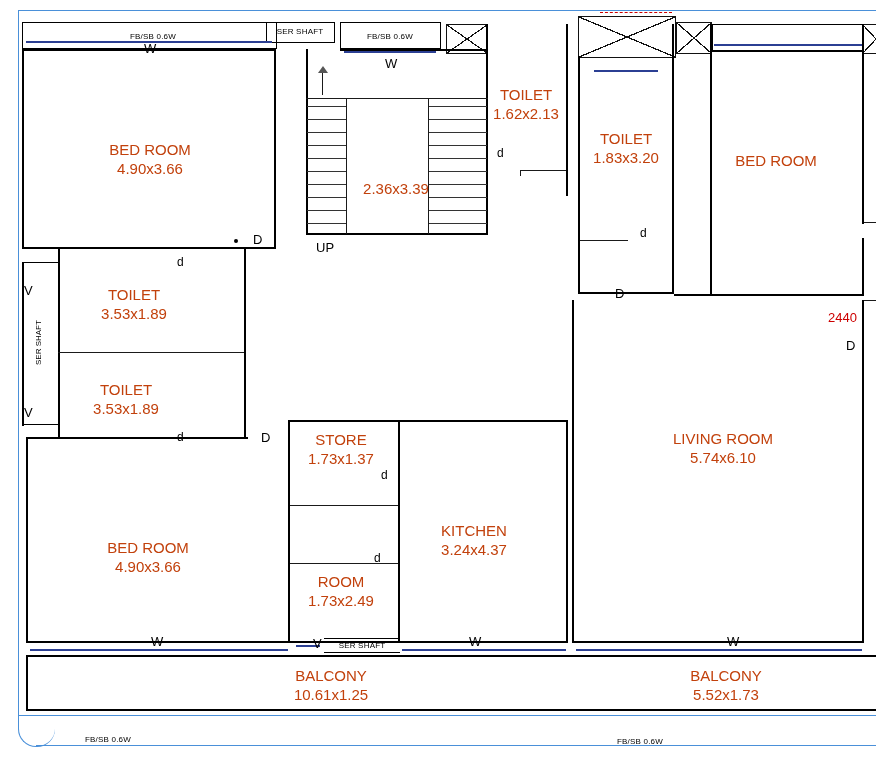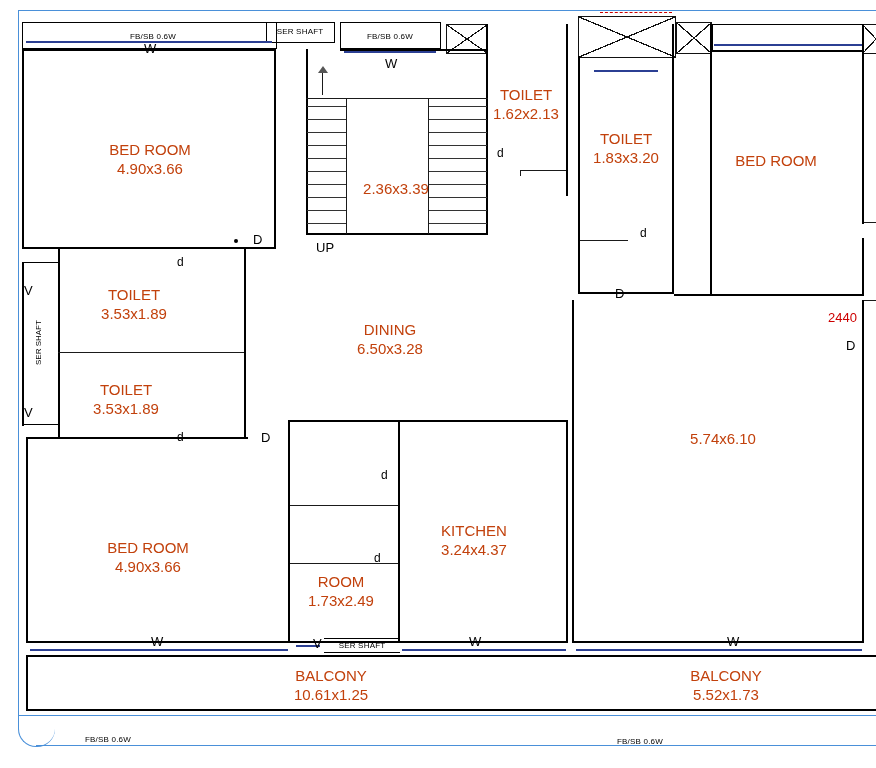--- a/index.html
+++ b/index.html
@@ -291,34 +291,35 @@
   <div class="label" style="left:74px;top:286px;width:120px;">
     <div class="rname">TOILET</div>
     <div class="rdim">3.53x1.89</div>
   </div>
 
   <div class="label" style="left:66px;top:381px;width:120px;">
     <div class="rname">TOILET</div>
     <div class="rdim">3.53x1.89</div>
   </div>
 
-  <div class="label" style="left:330px;top:321px;width:120px;">
-    <div class="rname">DINING</div>
-    <div class="rdim">6.50x3.28</div>
-  </div>
 
   <div class="label" style="left:633px;top:430px;width:180px;">
+    <div class="rname">LIVING ROOM</div>
     <div class="rdim">5.74x6.10</div>
   </div>
 
   <div class="label" style="left:414px;top:522px;width:120px;">
     <div class="rname">KITCHEN</div>
     <div class="rdim">3.24x4.37</div>
   </div>
 
+  <div class="label" style="left:286px;top:431px;width:110px;">
+    <div class="rname">STORE</div>
+    <div class="rdim">1.73x1.37</div>
+  </div>
 
   <div class="label" style="left:286px;top:573px;width:110px;">
     <div class="rname">ROOM</div>
     <div class="rdim">1.73x2.49</div>
   </div>
 
   <div class="label" style="left:271px;top:667px;width:120px;">
     <div class="rname">BALCONY</div>
     <div class="rdim">10.61x1.25</div>
   </div>

